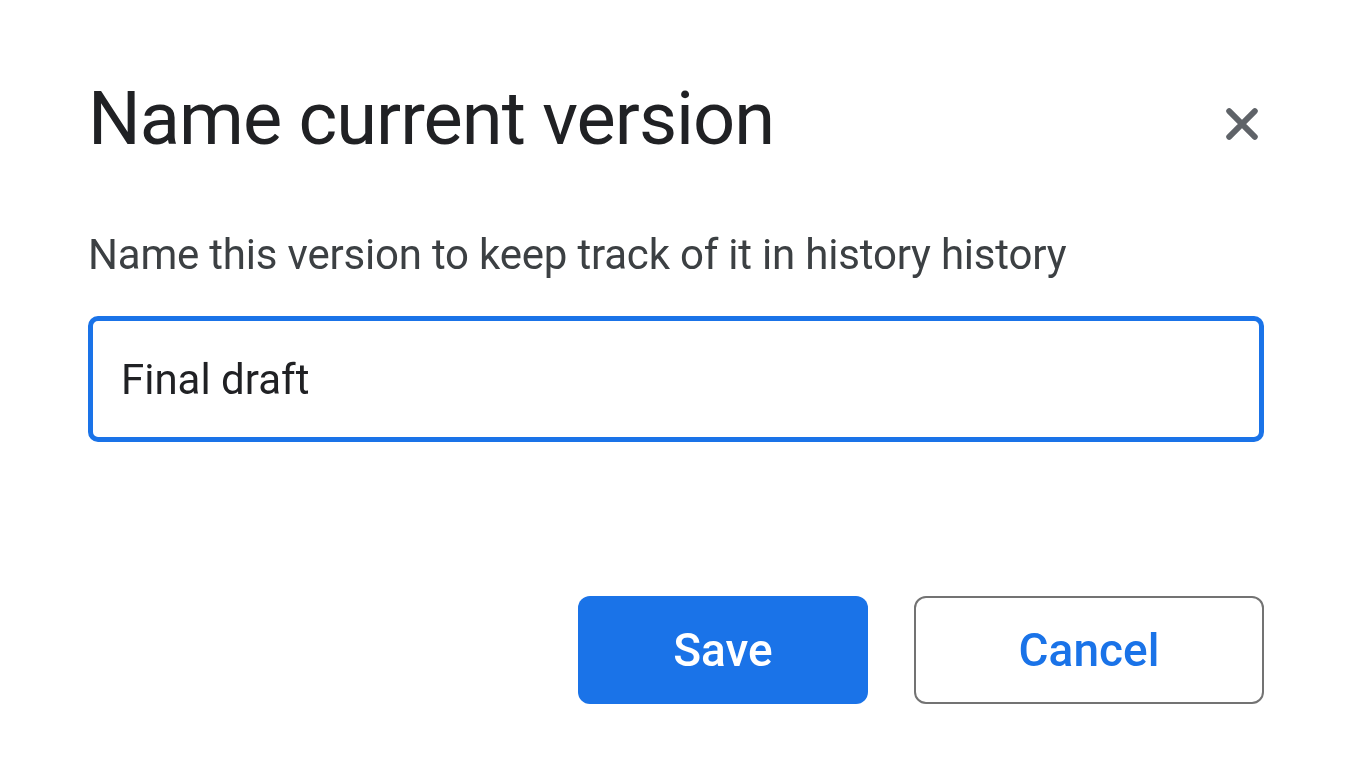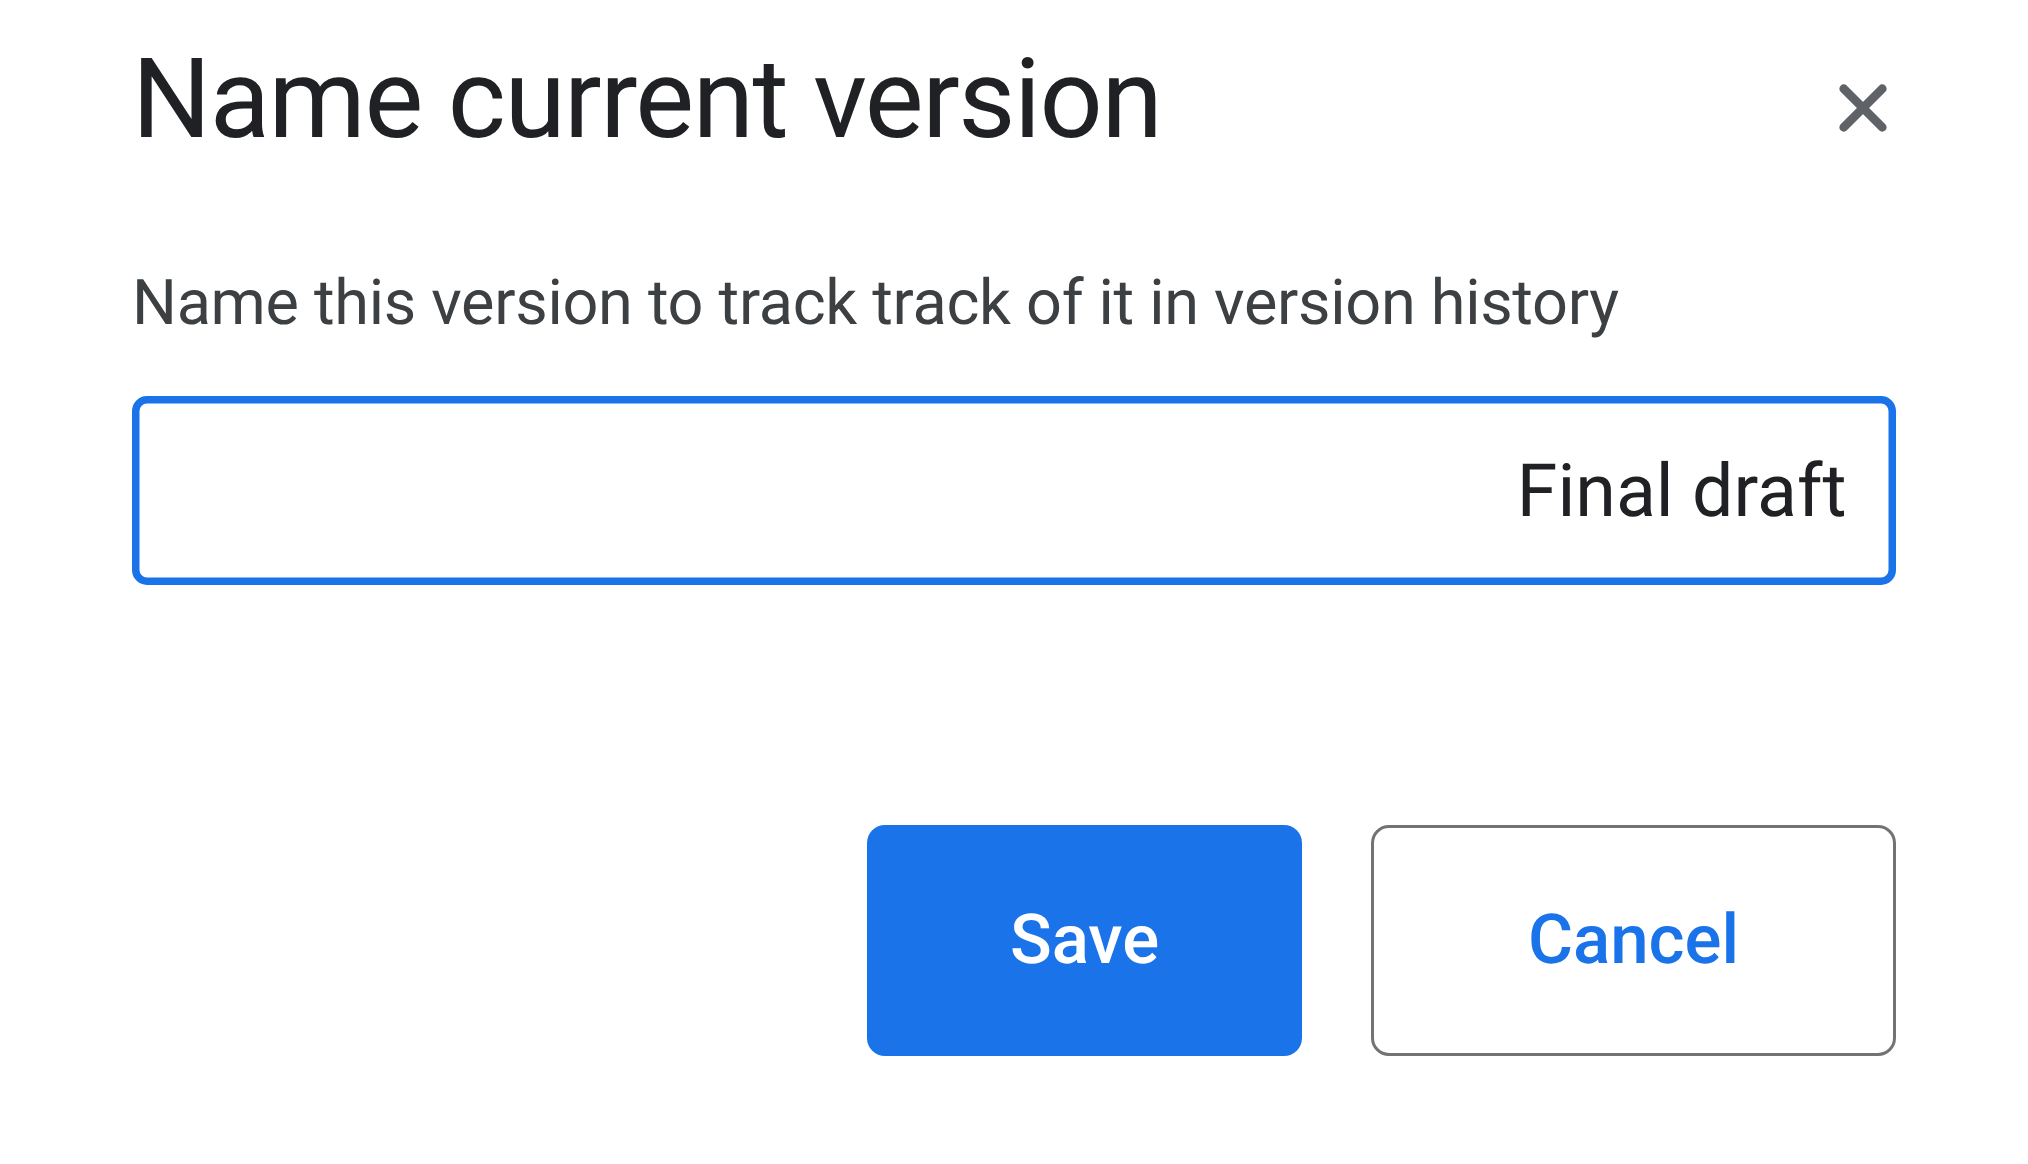--- a/index.html
+++ b/index.html
@@ -7,21 +7,21 @@
       width: 1352px;
       height: 776px;
       font-family: 'Google Sans', Roboto, Arial, sans-serif;
       background: #fff;
     }
     .dialog {
       width: 1352px;
       height: 776px;
       background: #fff;
       border-radius: 32px;
-      padding: 28px 88px 64px 88px;
+      padding: 80px 88px 64px 88px;
       position: relative;
       display: flex;
       flex-direction: column;
     }
     .dialog-header {
       display: flex;
       align-items: flex-start;
       justify-content: space-between;
       margin-bottom: 72px;
     }
@@ -57,36 +57,35 @@
       margin-bottom: 36px;
       line-height: 1.2;
       letter-spacing: -0.2px;
     }
     .name-input {
       width: 100%;
       height: 126px;
       border: 5px solid #1a73e8;
       border-radius: 10px;
       padding: 0 28px;
-      font-size: 49px;
+      font-size: 42px;
       font-family: inherit;
       color: #202124;
       outline: none;
       background: #fff;
-      text-align: right;
     }
     .dialog-actions {
       margin-top: auto;
       display: flex;
       justify-content: flex-end;
       gap: 46px;
       padding-bottom: 8px;
     }
     .btn {
-      height: 154px;
+      height: 108px;
       border-radius: 12px;
       font-size: 46px;
       font-weight: 500;
       font-family: inherit;
       cursor: pointer;
       padding: 0 60px;
       display: flex;
       align-items: center;
       justify-content: center;
       min-width: 290px;
@@ -109,21 +108,21 @@
 <div class="dialog">
   <div class="dialog-header">
     <h1 class="dialog-title">Name current version</h1>
     <button class="close-btn">
       <svg viewBox="0 0 24 24" fill="none">
         <path d="M5 5 L19 19 M19 5 L5 19"></path>
       </svg>
     </button>
   </div>
 
-  <p class="dialog-helper">Name this version to track track of it in version history</p>
+  <p class="dialog-helper">Name this version to keep track of it in history history</p>
 
   <input type="text" class="name-input" value="Final draft" style="">
 
   <div class="dialog-actions">
     <button class="btn btn-primary">Save</button>
     <button class="btn btn-secondary">Cancel</button>
   </div>
 </div>
 
 </body></html>

